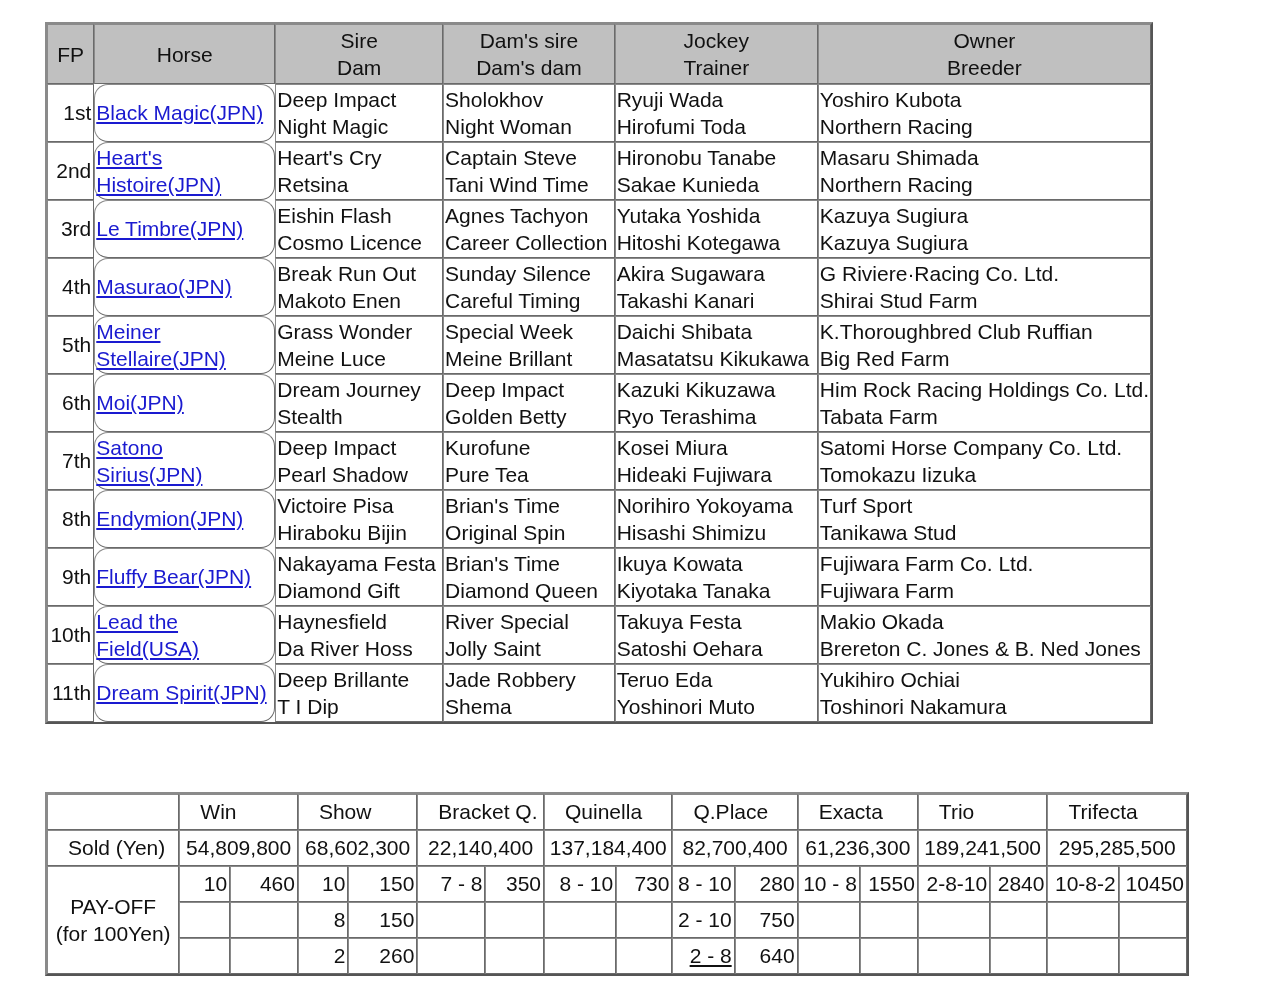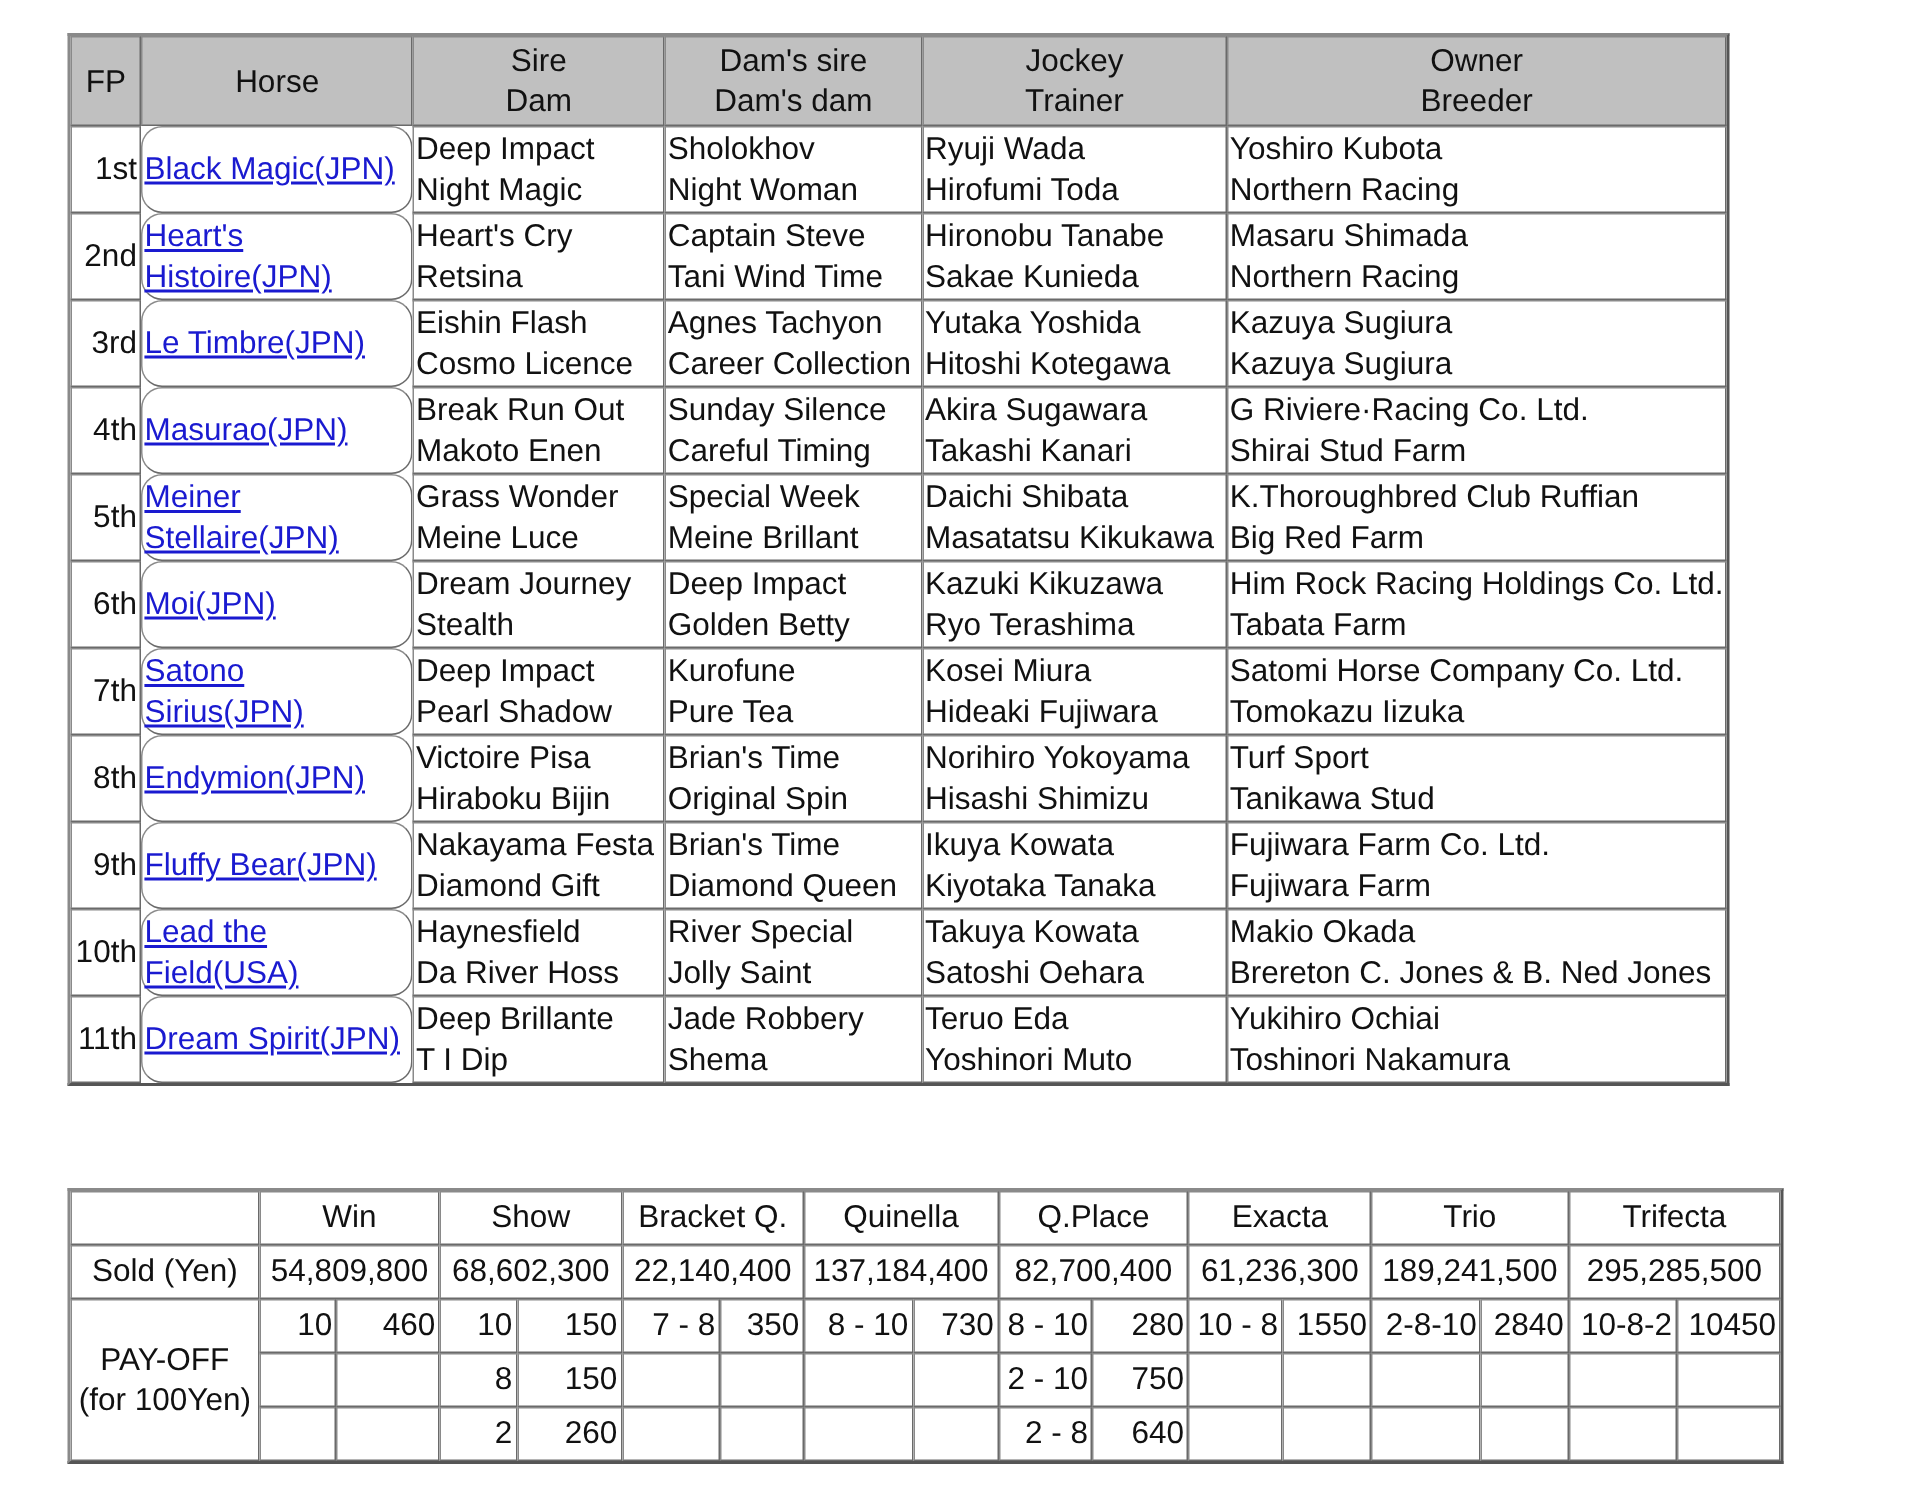--- a/index.html
+++ b/index.html
@@ -35,21 +35,21 @@
   .payoff {
     position: absolute; left: 45px; top: 792px; width: 1144px;
     border-top: 2px solid #8a8a8a; border-left: 2px solid #8a8a8a;
     border-right: 2px solid #555; border-bottom: 2px solid #555;
     font-size: 21px;
   }
   .payoff td {
     border: 1px solid #8a8a8a; border-right-color: #6a6a6a; border-bottom-color: #6a6a6a;
     background: #fff; height: 34px; line-height: 34px; padding: 0 2px; white-space: nowrap;
   }
-  .payoff td.hdr { text-align: center; }
+  .payoff td.hdr { text-align: left; padding-left: 20px; }
   .payoff td.sold { text-align: center; }
   .payoff td.num { text-align: right; }
   .payoff td.lbl { text-align: center; line-height: 27px; }
 </style>
 </head>
 <body>
 
 <table class="results">
   <thead>
     <tr>
@@ -268,21 +268,21 @@
     <td class="horse"><a href="#">Lead the Field(USA)</a></td>
     <td class="c-sire">
       <span class="line">Haynesfield</span>
       <span class="line">Da River Hoss</span>
     </td>
     <td class="c-dsire">
       <span class="line">River Special</span>
       <span class="line">Jolly Saint</span>
     </td>
     <td class="c-jockey">
-      <span class="line">Takuya Kowata</span>
+      <span class="line">Takuya Festa</span>
       <span class="line">Satoshi Oehara</span>
     </td>
     <td class="c-owner">
       <span class="line">Makio Okada</span>
       <span class="line">Brereton C. Jones &amp; B. Ned Jones</span>
     </td>
   </tr>
 
   <tr>
     <td class="fp">11th</td>
@@ -373,21 +373,21 @@
       </tr>
       <tr>
         <td class="num" style="width: 50px;"></td>
         <td class="num" style="width: 68px;"></td>
         <td class="num" style="width: 50px;">2</td>
         <td class="num" style="width: 70px;">260</td>
         <td class="num" style="width: 65px;"></td>
         <td class="num" style="width: 55px;"></td>
         <td class="num" style="width: 70px;"></td>
         <td class="num" style="width: 55px;"></td>
-        <td class="num" style="width: 60px;">2 -  8</td>
+        <td class="num" style="width: 60px; text-decoration: underline;">2 -  8</td>
         <td class="num" style="width: 45px; padding-left: 20px;">640</td>
         <td class="num" style="width: 60px;"></td>
         <td class="num" style="width: 60px;"></td>
         <td class="num" style="width: 72px;"></td>
         <td class="num" style="width: 56px;"></td>
         <td class="num" style="width: 72px;"></td>
         <td class="num" style="width: 68px;"></td>
       </tr>
     </tbody>
 </table>

